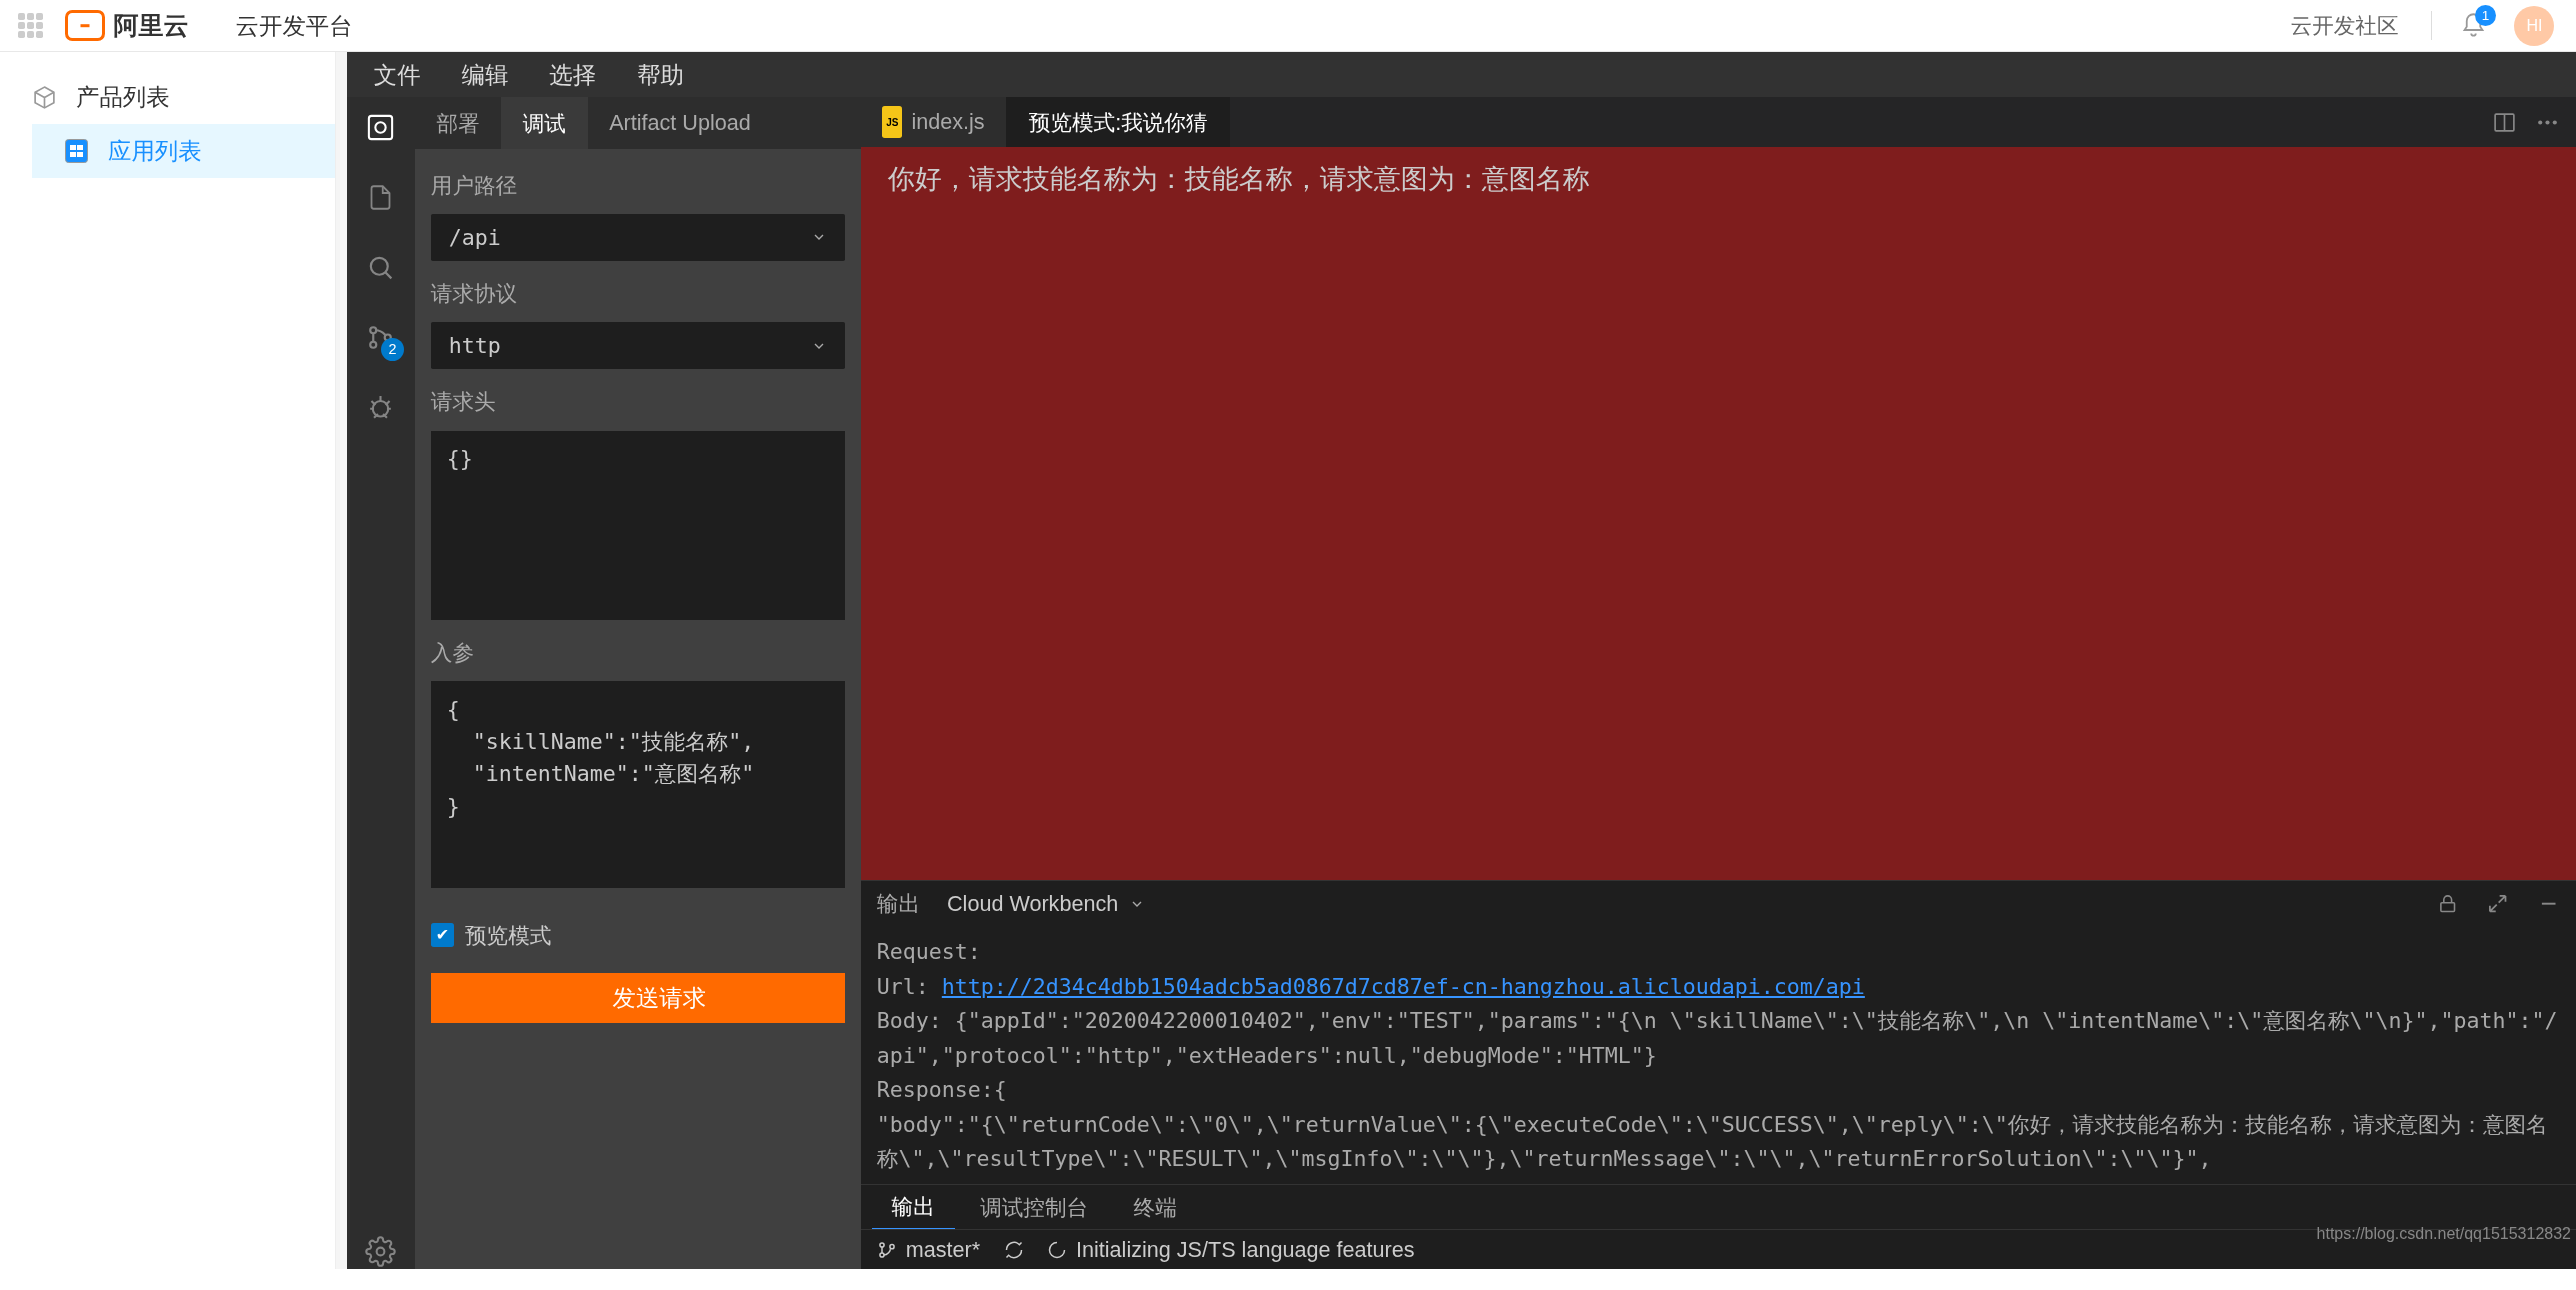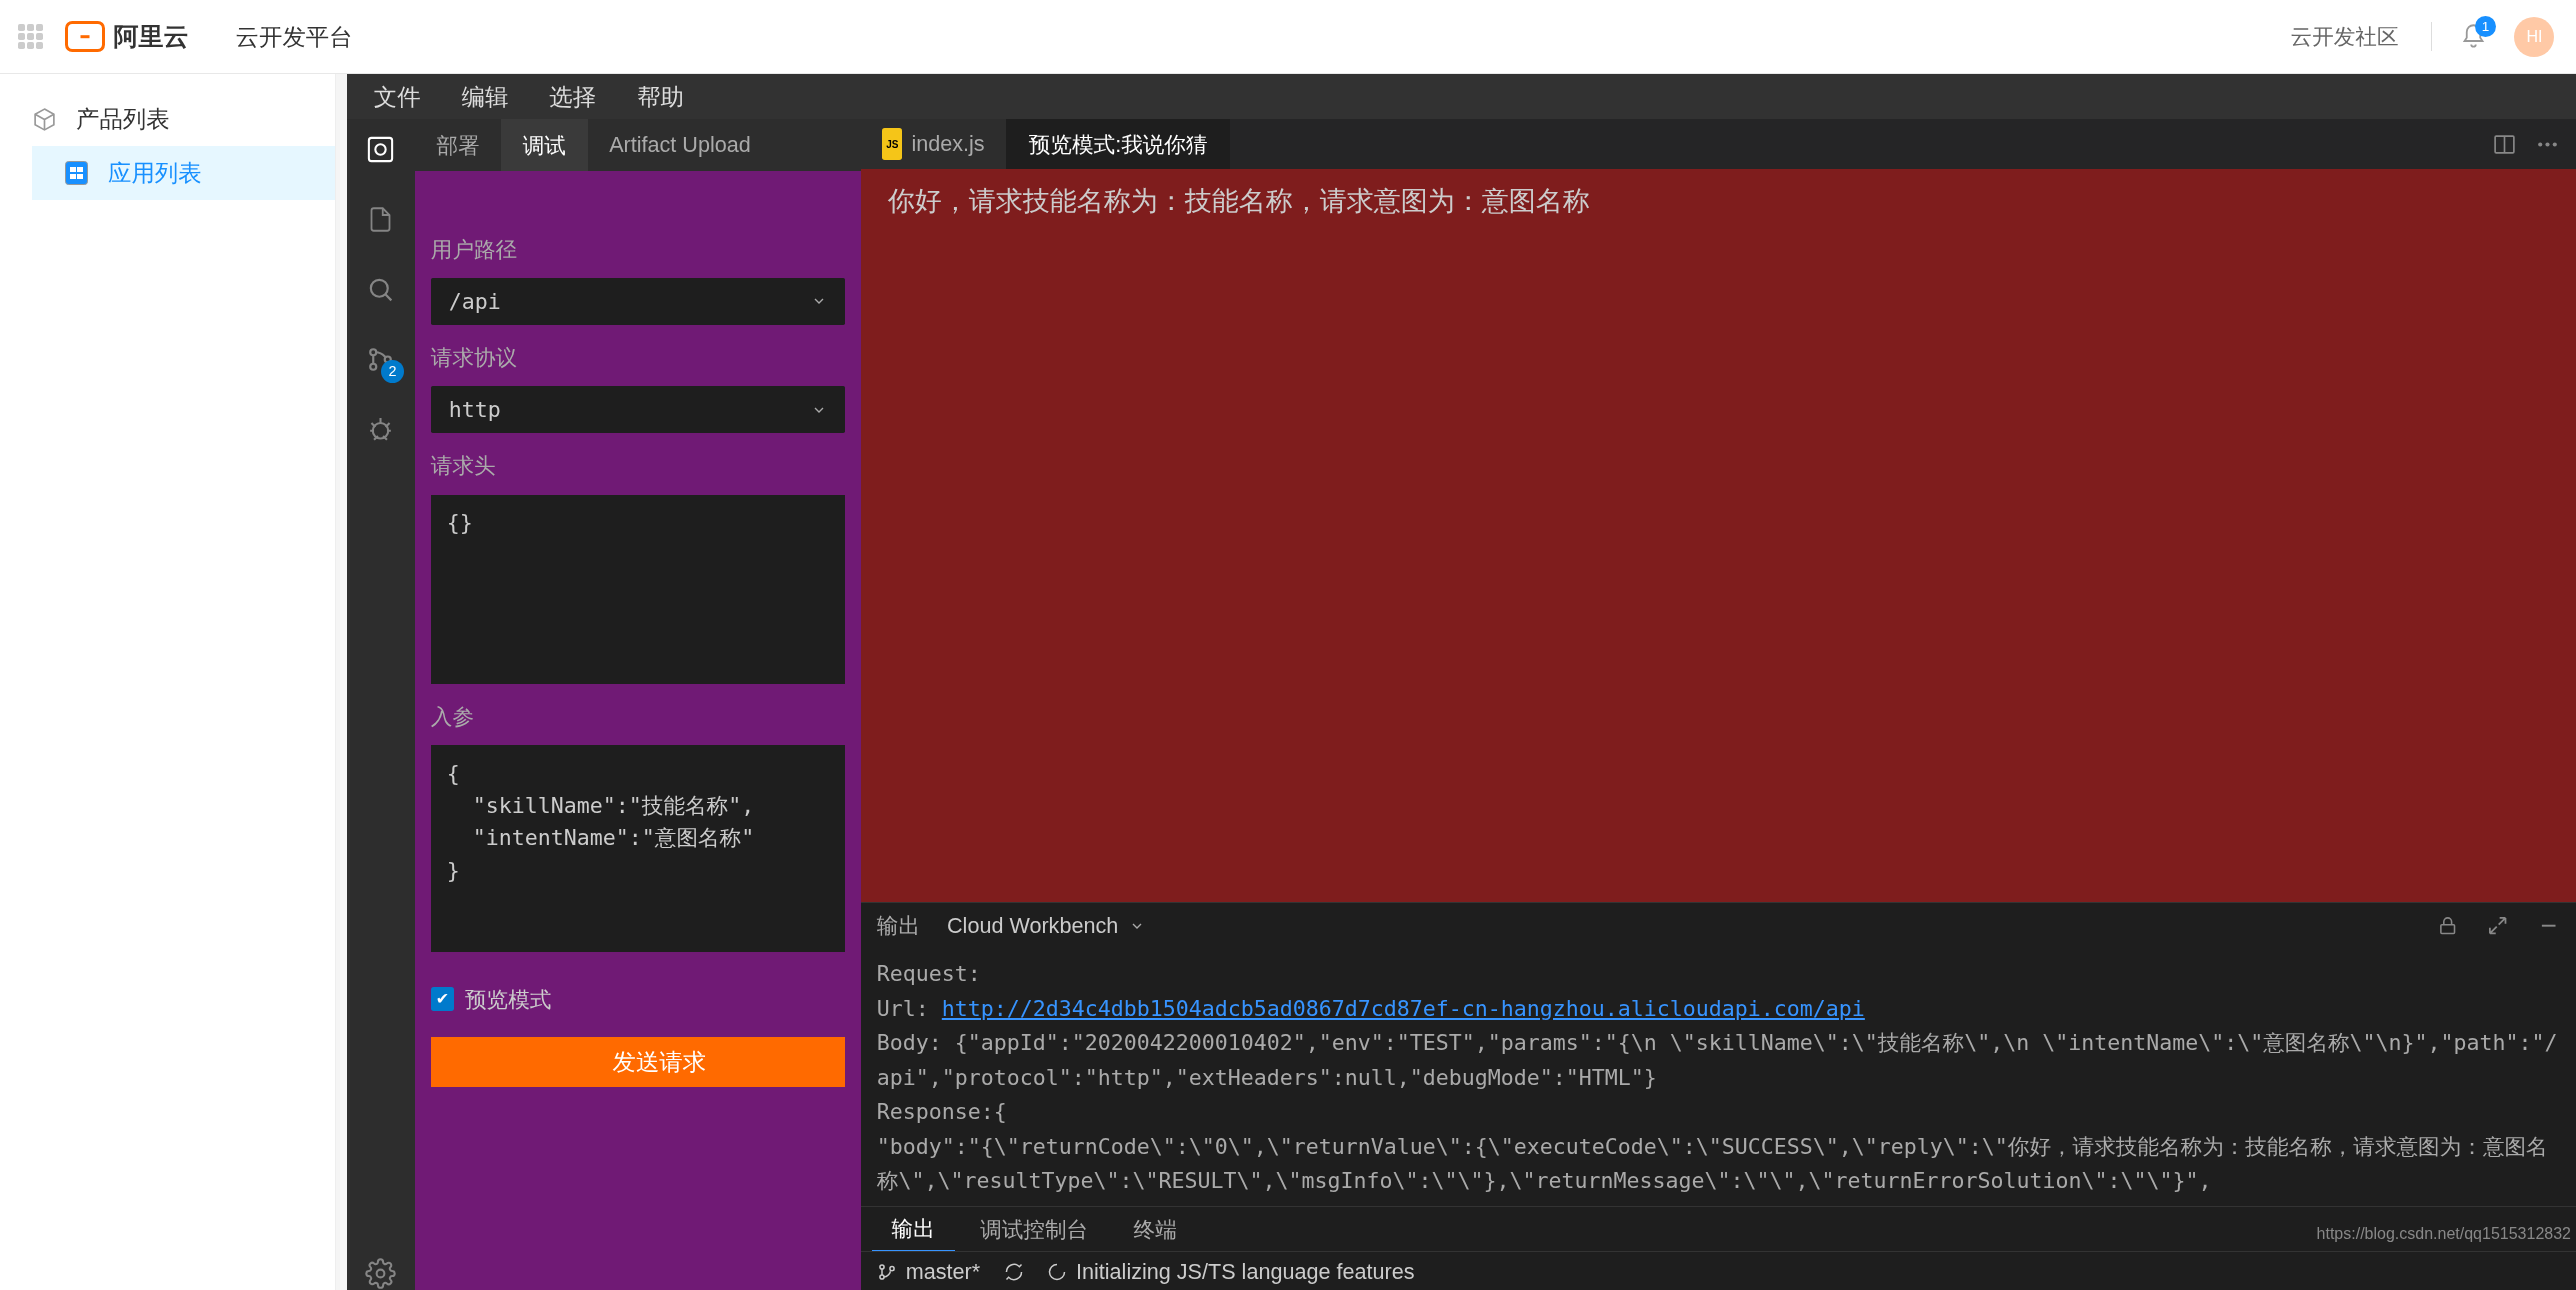--- a/index.html
+++ b/index.html
@@ -1,19 +1,19 @@
 <!DOCTYPE html>
 <html style="font-size:14.4px"><head>
 <meta charset="utf-8">
 <style>
 * { margin: 0; padding: 0; box-sizing: border-box; }
 body { font-family: -apple-system, "PingFang SC", "Microsoft YaHei", sans-serif; width: 2576px; height: 1291px; overflow: hidden; background: #fff; }
 
 
-.top-header { height: 74px; display: flex; align-items: center; padding: 0 21.6px 0 18px; border-bottom: 0.9px solid #e8e8e8; background: #fff; }
+.top-header { height: 52px; display: flex; align-items: center; padding: 0 21.6px 0 18px; border-bottom: 0.9px solid #e8e8e8; background: #fff; }
 .apps-icon { width: 25px; height: 25px; display: grid; grid-template-columns: repeat(3,1fr); grid-template-rows: repeat(3,1fr); gap: 2.7px; margin-right: 21.6px; cursor: pointer; }
 .apps-icon span { background: #ccc; border-radius: 1.8px; }
 .logo { height: 43px; display: flex; align-items: center; margin-right: 29px; }
 .logo-bracket { width: 40px; height: 31px; border: 3.6px solid #ff6a00; border-radius: 7.2px; margin-right: 9px; position: relative; }
 .logo-bracket::before { content:""; position:absolute; left:50%; top:50%; width:9px; height:3.6px; background:#ff6a00; transform:translate(-50%,-50%);}
 .logo-text { font-size: 25px; font-weight: 600; color: #333; }
 .platform-title { font-size: 23.4px; color: #333; margin-left: 18px; }
 .header-spacer { flex: 1; }
 .community-link { font-size: 21.6px; color: #666; margin-right: 32px; }
 .header-divider { width:0.9px; height:29px; background:#ddd; margin-right:29px;}
@@ -40,21 +40,21 @@
 .menu-bar { height: 45px; display: flex; align-items: center; padding-left: 27px; gap: 41px; background: #323232; color: #ddd; font-size: 23.4px; }
 .menu-bar span { cursor:pointer; }
 .ide-body { flex: 1; display: flex; min-height:0; }
 .activity-bar { width: 68px; background: #2d2d2d; display: flex; flex-direction: column; align-items: center; padding-top: 12.6px; gap: 34px; }
 .ab-icon { width: 36px; height: 36px; color: #858585; cursor:pointer; display:flex; align-items:center; justify-content:center; position:relative; }
 .ab-icon.active { color: #fff; }
 .ab-badge{ position:absolute; bottom:-5.4px; right:-5.4px; width:23.4px; height:23.4px; border-radius:50%; background:#007acc; color:#fff; font-size:14.4px; display:flex; align-items:center; justify-content:center;}
 .ab-spacer{ flex:1;}
 
 
-.side-panel { width: 446px; background: #701a75; display:flex; flex-direction:column;gap:42px; }
+.side-panel { width: 446px; background: #404040; display:flex; flex-direction:column; }
 .sp-tabs { height: 52px; display: flex; align-items: stretch; background: #2d2d2d; font-size: 21.6px; }
 .sp-tab { padding: 0 21.6px; display:flex; align-items:center; color:#aaa; cursor:pointer; }
 .sp-tab.active { background: #3a3a3a; color:#fff; }
 .sp-content { padding: 18px 16px; display:flex; flex-direction:column; gap:14.4px; overflow:auto; font-size:21.6px;}
 .sp-select { height: 47px; background:#1e1e1e; color:#ccc; display:flex; align-items:center; justify-content:space-between; padding:0 18px; border-radius:1.8px; cursor:pointer; font-family:Menlo,Consolas,monospace; font-size:21.6px;}
 .sp-label { color:#aaa; font-size:21.6px; margin-top:3.6px; }
 .sp-textarea { background:#1e1e1e; color:#ccc; font-family:Menlo,Consolas,monospace; font-size:21.6px; padding:12.6px 16px; border:none; resize:none; height:189px; white-space:pre; line-height:1.5;}
 .sp-checkbox-row{ display:flex; align-items:center; gap:10.8px; margin-top:18px; }
 .sp-checkbox{ width:23.4px; height:23.4px; background:#007acc; border-radius:2.7px; display:flex; align-items:center; justify-content:center; color:#fff; font-size:16px;}
 .sp-button { height: 50px; background:#ff6a00; color:#fff; border:none; font-size:23.4px; cursor:pointer; margin-top:9px;padding-left:43px; }

